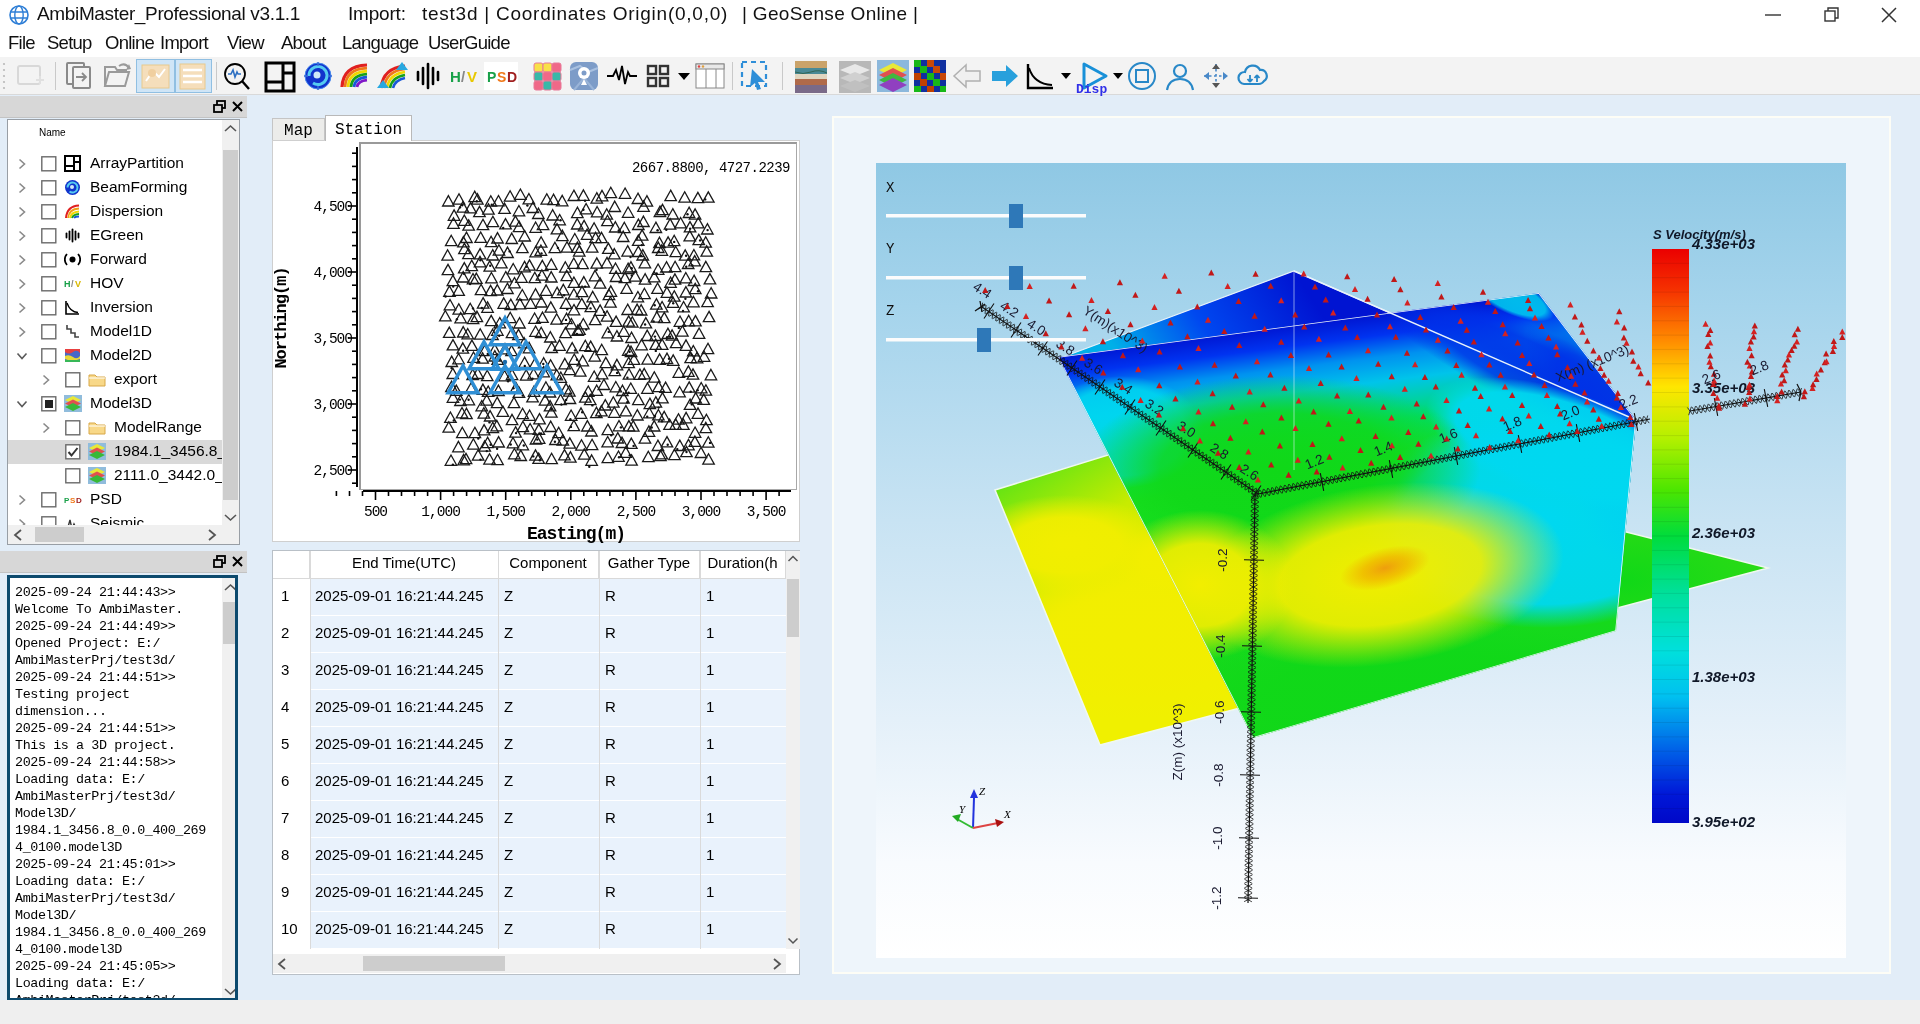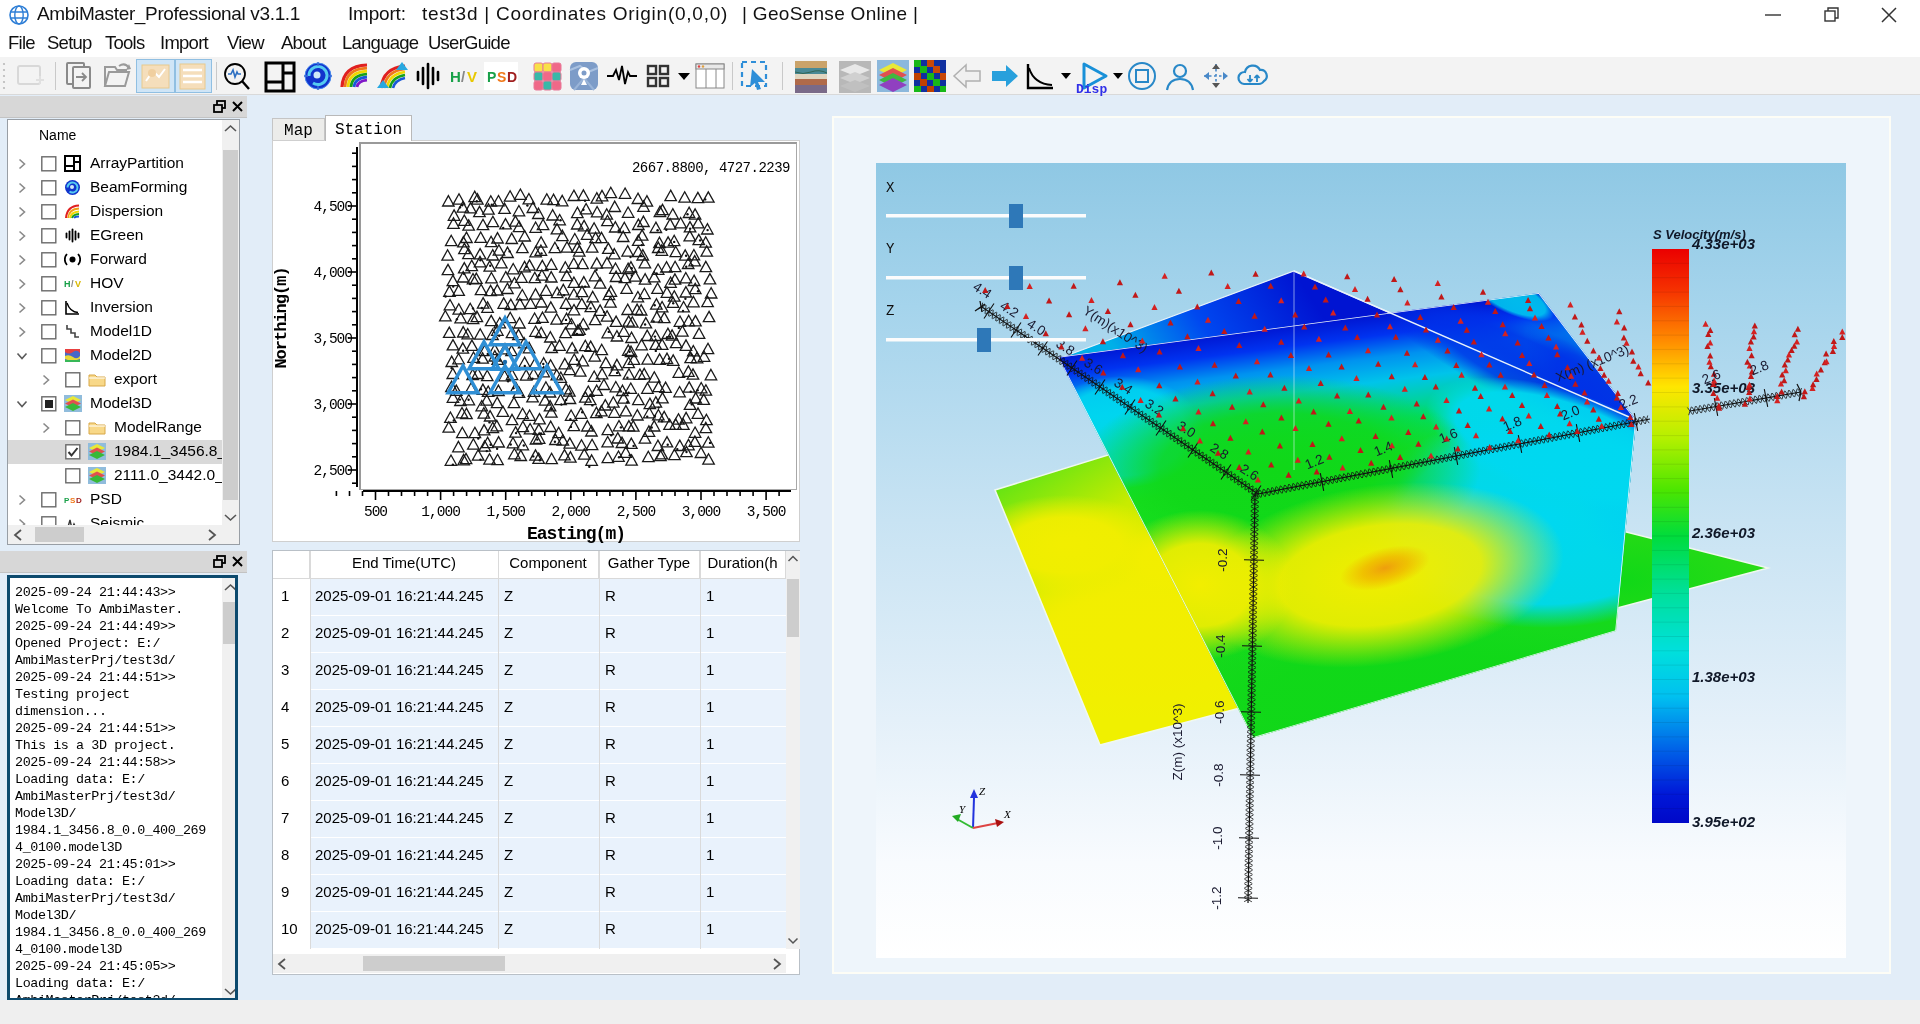--- a/index.html
+++ b/index.html
@@ -47,21 +47,21 @@
    <rect x="17" y="11" width="10" height="10" fill="none" stroke="#333" stroke-width="1.4"></rect>
    <path d="M20 11 V8 H30 V18 H27" fill="none" stroke="#333" stroke-width="1.4"></path>
  </svg>
  <svg class="wbtn" style="left:1866px" width="46" height="30">
       <path d="M16 8 L30 22 M30 8 L16 22" stroke="#333" stroke-width="1.5"></path>
     </svg>
 </div>
 <div id="menubar">
     <div class="mitem" style="left:8px">File</div>
     <div class="mitem" style="left:47px">Setup</div>
-    <div class="mitem" style="left:105px">Tools</div>
+    <div class="mitem" style="left:105px">Online</div>
     <div class="mitem" style="left:160px">Import</div>
     <div class="mitem" style="left:227px">View</div>
     <div class="mitem" style="left:281px">About</div>
     <div class="mitem" style="left:342px">Language</div>
     <div class="mitem" style="left:428px">UserGuide</div>
   </div>
 <div id="toolbar">
     <svg class="abs" style="left:1px;top:4px" width="8" height="30">
       <g fill="#b9b9b9">
         <circle cx="3" cy="3" r="1.1"></circle>
@@ -284,21 +284,21 @@
 <div class="dock-title" style="left:0;top:96px;width:247px;height:22px;">
     <svg class="abs" style="left:212px;top:3px" width="16" height="16">
       <rect x="5" y="2" width="8" height="7" fill="none" stroke="#000" stroke-width="1.8"></rect>
       <rect x="2" y="6" width="8" height="7" fill="#d7d7d7" stroke="#000" stroke-width="1.8"></rect>
     </svg>
     <svg class="abs" style="left:230px;top:3px" width="16" height="16">
       <path d="M3 3 L12 12 M12 3 L3 12" stroke="#000" stroke-width="2"></path>
     </svg>
   </div>
 <div id="tree">
-    <div class="abs" style="left:31px;top:7px;font-size:14px;color:#000">Name</div>
+    <div class="abs" style="left:31px;top:7px;font-size:10px;color:#000">Name</div>
     <div class="trow" style="top:32px;">
       <svg class="abs" style="left:8px;top:6px" width="12" height="12">
         <path d="M3.5 1.5 L8.5 6 L3.5 10.5" fill="none" stroke="#8a8a8a" stroke-width="1.6"></path>
       </svg>
       <svg class="abs" style="left:33px;top:4px" width="16" height="16">
         <rect x="0.8" y="0.8" width="14" height="14" fill="#fff" stroke="#6b6b6b" stroke-width="1.4"></rect>
       </svg>
       <span class="abs" style="left:56px;top:3px"><svg width="17" height="17" viewBox="0 0 17 17">
           <rect x="1" y="1" width="15" height="15" fill="none" stroke="#000" stroke-width="2"></rect>
           <path d="M10 1 V16 M1 11 H10 M10 7 H16" stroke="#000" stroke-width="2"></path>

